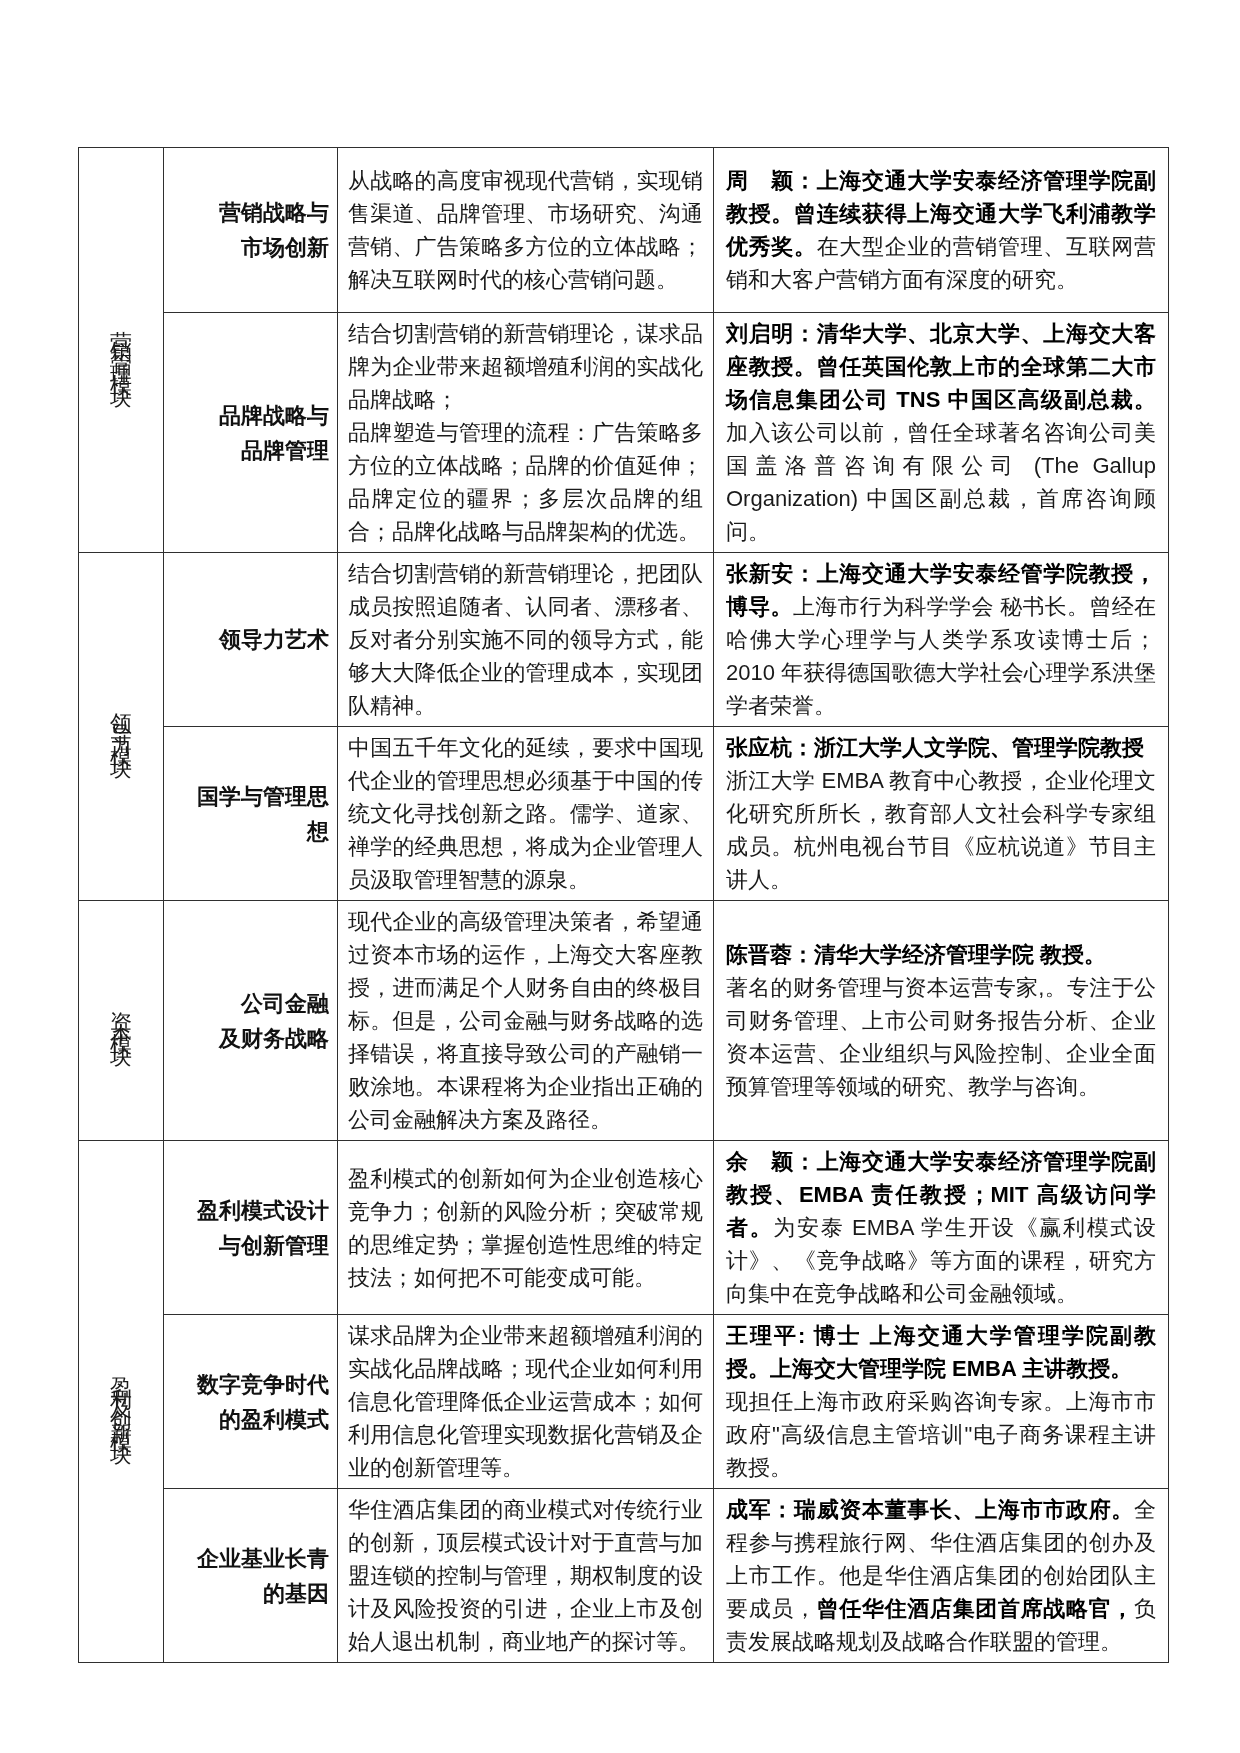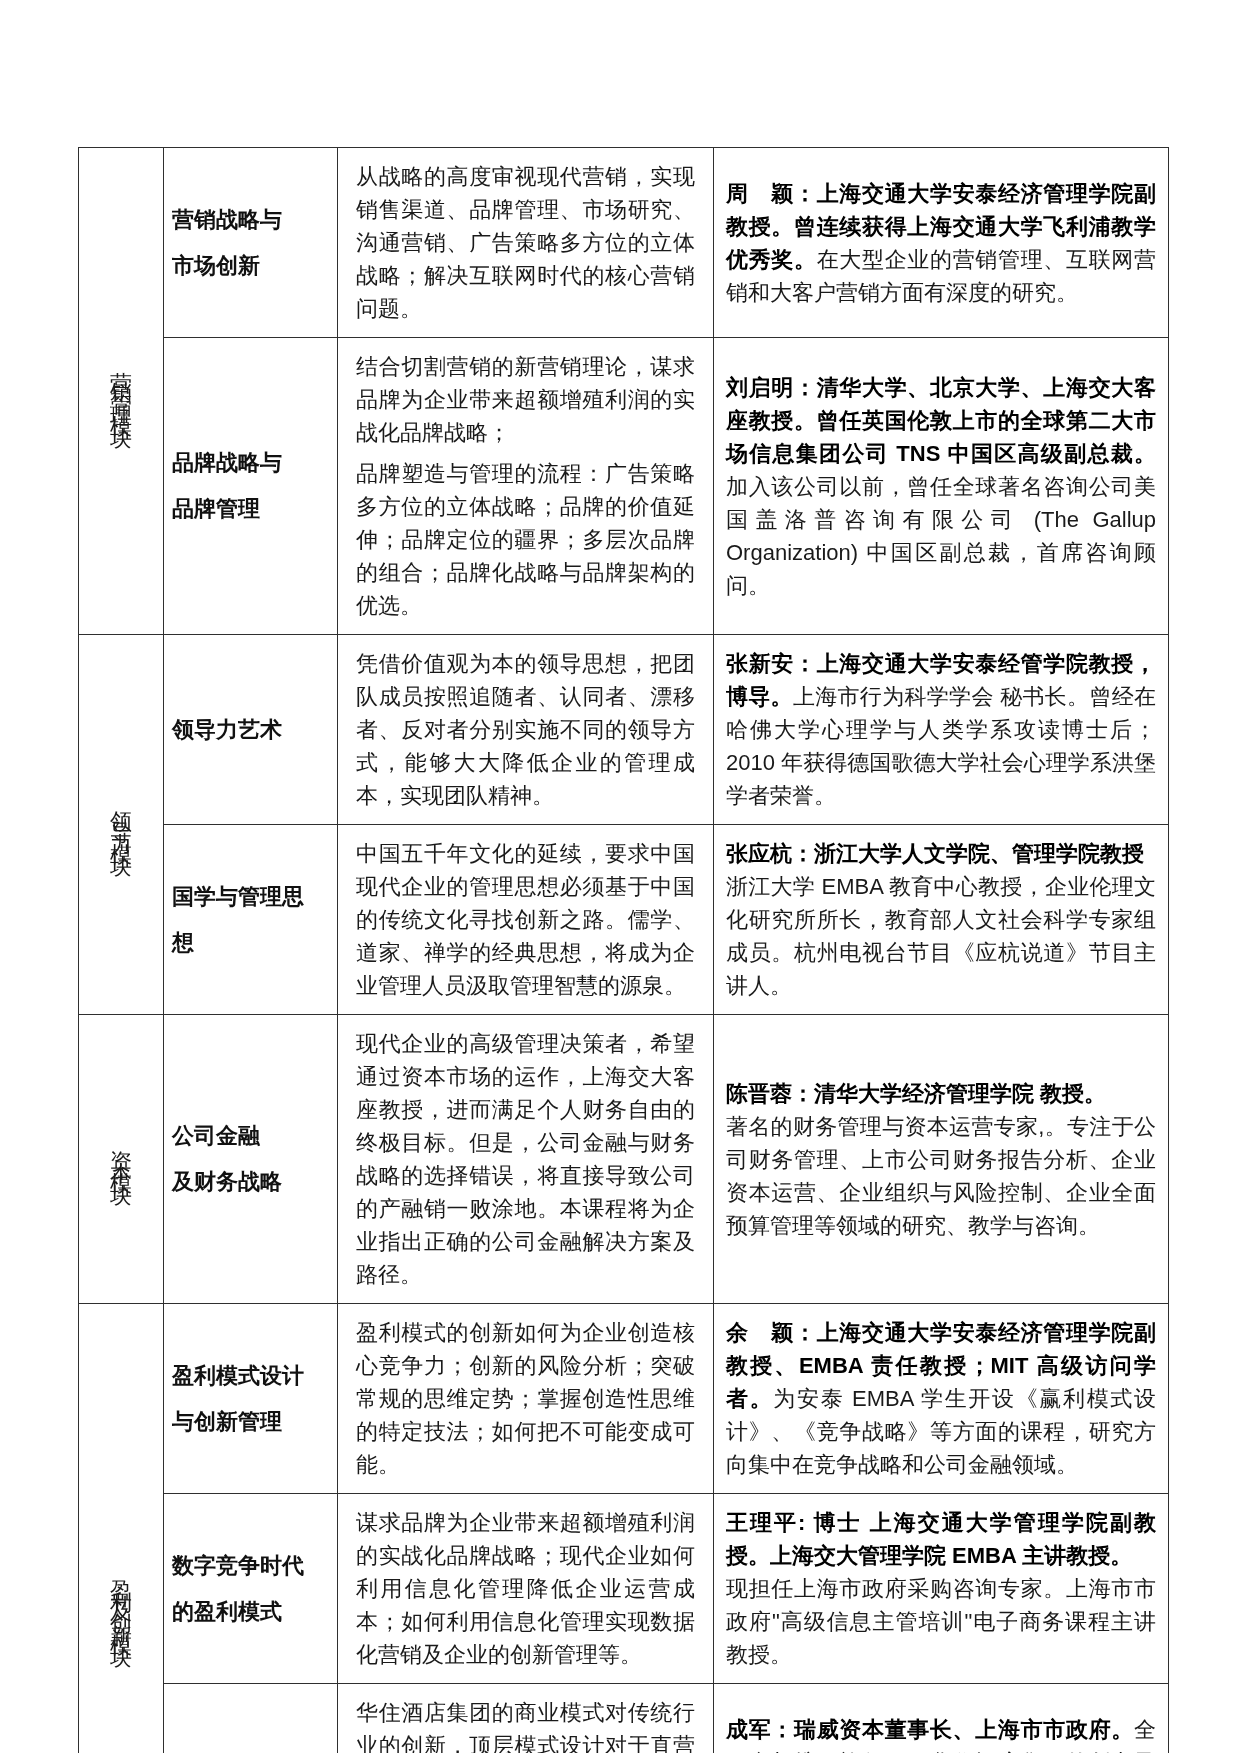--- a/index.html
+++ b/index.html
@@ -29,32 +29,32 @@
   .vtext {
     display: inline-block;
     writing-mode: vertical-lr;
     text-orientation: upright;
     letter-spacing: 11px;
     font-size: 22px;
     line-height: 1;
     color: #1a1a1a;
   }
   td.course {
-    text-align: left;
+    text-align: right;
     font-weight: bold;
     color: #111;
     white-space: pre-line;
-    line-height: 46px;
+    line-height: 35px;
     padding: 4px 8px;
   }
   td.desc {
     text-align: justify;
     padding: 4px 10px;
   }
-  td.desc p { margin: 8px; }
+  td.desc p { margin: 0; }
   td.desc p:empty { display: none; }
   td.inst {
     text-align: justify;
     padding: 4px 12px;
   }
   .b { font-weight: bold; color: #000; }
 </style>
 </head>
 <body>
 
@@ -84,21 +84,21 @@
           <p>结合切割营销的新营销理论，谋求品牌为企业带来超额增殖利润的实战化品牌战略；</p>
           <p>品牌塑造与管理的流程：广告策略多方位的立体战略；品牌的价值延伸；品牌定位的疆界；多层次品牌的组合；品牌化战略与品牌架构的优选。</p>
         </td>
     <td class="inst"><span class="b">刘启明：清华大学、北京大学、上海交大客座教授。曾任英国伦敦上市的全球第二大市场信息集团公司 TNS 中国区高级副总裁。</span><span>加入该公司以前，曾任全球著名咨询公司美国盖洛普咨询有限公司 (The Gallup Organization) 中国区副总裁，首席咨询顾问。</span><span class="b"></span><span></span></td>
   </tr>
 
   <tr style="height:162px">
     <td class="module" rowspan="2"><span class="vtext">领导力模块</span></td>
     <td class="course"><span>领导力艺术</span></td>
     <td class="desc">
-          <p>凭借价值观为本的领导思想，把团队成员按照追随者、认同者、漂移者、反对者分别实施不同的领导方式，能够大大降低企业的管理成本，实现团队精神。</p>
+          <p>结合切割营销的新营销理论，把团队成员按照追随者、认同者、漂移者、反对者分别实施不同的领导方式，能够大大降低企业的管理成本，实现团队精神。</p>
         </td>
     <td class="inst"><span class="b">张新安：上海交通大学安泰经管学院教授，博导。</span><span>上海市行为科学学会 秘书长。曾经在哈佛大学心理学与人类学系攻读博士后；2010 年获得德国歌德大学社会心理学系洪堡学者荣誉。</span><span class="b"></span><span></span></td>
   </tr>
 
   <tr style="height:164px">
     <td class="course"><span>国学与管理思
 想</span></td>
     <td class="desc">
           <p>中国五千年文化的延续，要求中国现代企业的管理思想必须基于中国的传统文化寻找创新之路。儒学、道家、禅学的经典思想，将成为企业管理人员汲取管理智慧的源泉。</p>
         </td>

